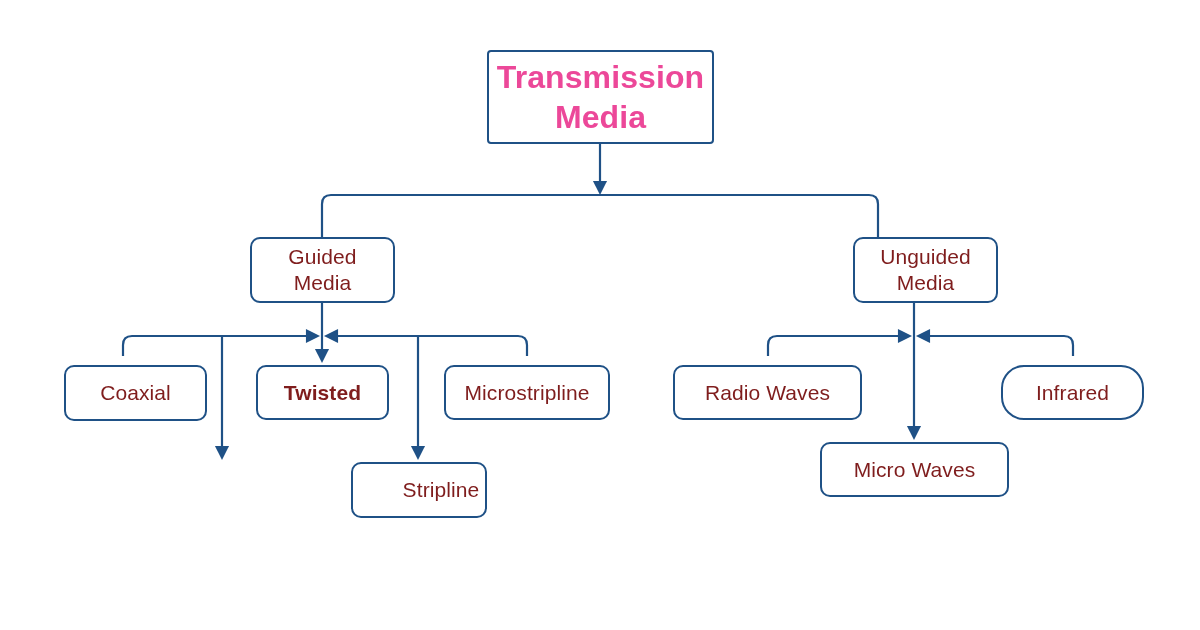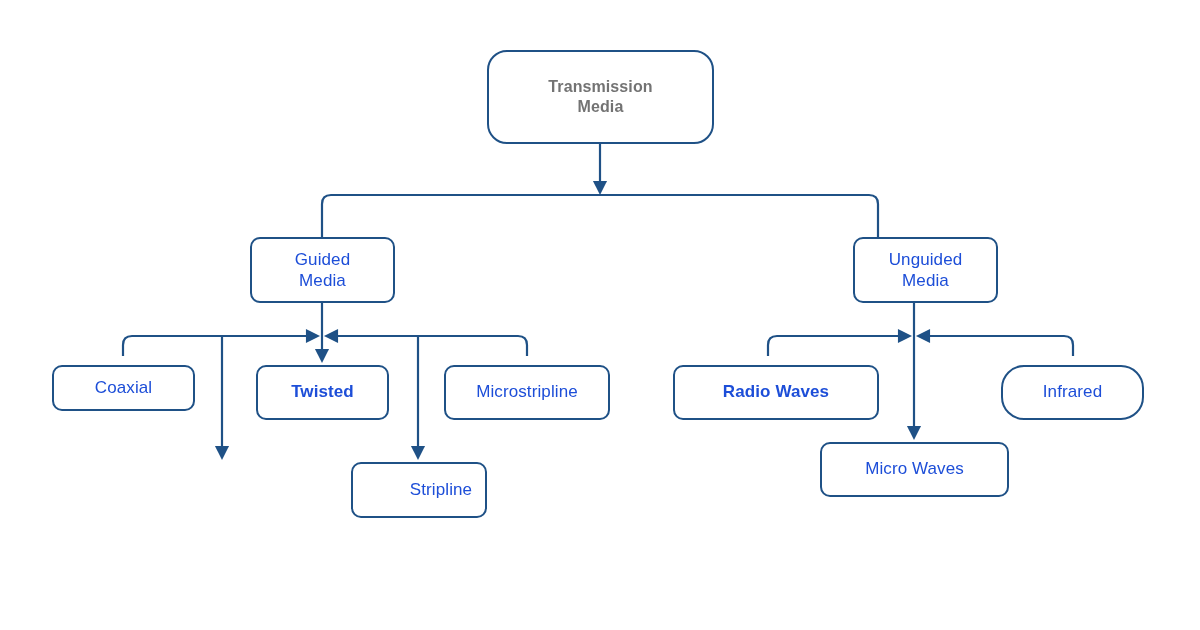--- a/index.html
+++ b/index.html
@@ -29,33 +29,33 @@
   .node {
     position: absolute;
     box-sizing: border-box;
     border: 2px solid #1f5186;
     border-radius: 10px;
     background: #ffffff;
     display: flex;
     align-items: center;
     justify-content: center;
     text-align: center;
-    color: #1d4ed8;
-    font-size: 17px;
+    color: #7f1d1d;
+    font-size: 21px;
     line-height: 1.22;
     letter-spacing: 0.1px;
     white-space: pre-line;
     z-index: 2;
   }
   .node.root {
     font-weight: bold;
-    color: #737373;
-    font-size: 16px;
+    color: #ec4899;
+    font-size: 32px;
     border-width: 2px;
-    border-radius: 20px;
+    border-radius: 4px;
   }
   .node.two-line {
     line-height: 1.25;
   }
 </style>
 </head>
 <body>
 
 <div id="diagram-root">
 
@@ -92,28 +92,28 @@
 
   <div class="node root two-line" style="left:487px; top:50px; width:227px; height:94px;">Transmission
 Media</div>
 
   <div class="node two-line" style="left:250px; top:237px; width:145px; height:66px;">Guided
 Media</div>
 
   <div class="node two-line" style="left:837px; top:237px; width:145px; height:66px;margin-left:16px;">Unguided
 Media</div>
 
-  <div class="node" style="left:52px; top:365px; width:143px; height:46px;">Coaxial</div>
+  <div class="node" style="left:64px; top:365px; width:143px; height:56px;">Coaxial</div>
 
   <div class="node" style="left:256px; top:365px; width:133px; height:55px;font-weight:bold;">Twisted</div>
 
   <div class="node" style="left:444px; top:365px; width:166px; height:55px;">Microstripline</div>
 
 
   <div class="node" style="left:351px; top:462px; width:136px; height:56px;padding-left:44px;">Stripline</div>
 
-  <div class="node" style="left:673px; top:365px; width:206px; height:55px;font-weight:bold;">Radio Waves</div>
+  <div class="node" style="left:673px; top:365px; width:189px; height:55px;">Radio Waves</div>
 
   <div class="node" style="left:1001px; top:365px; width:143px; height:55px;border-radius:23px;">Infrared</div>
 
   <div class="node" style="left:820px; top:442px; width:189px; height:55px;">Micro Waves</div>
 
 </div>
 
 </body></html>

